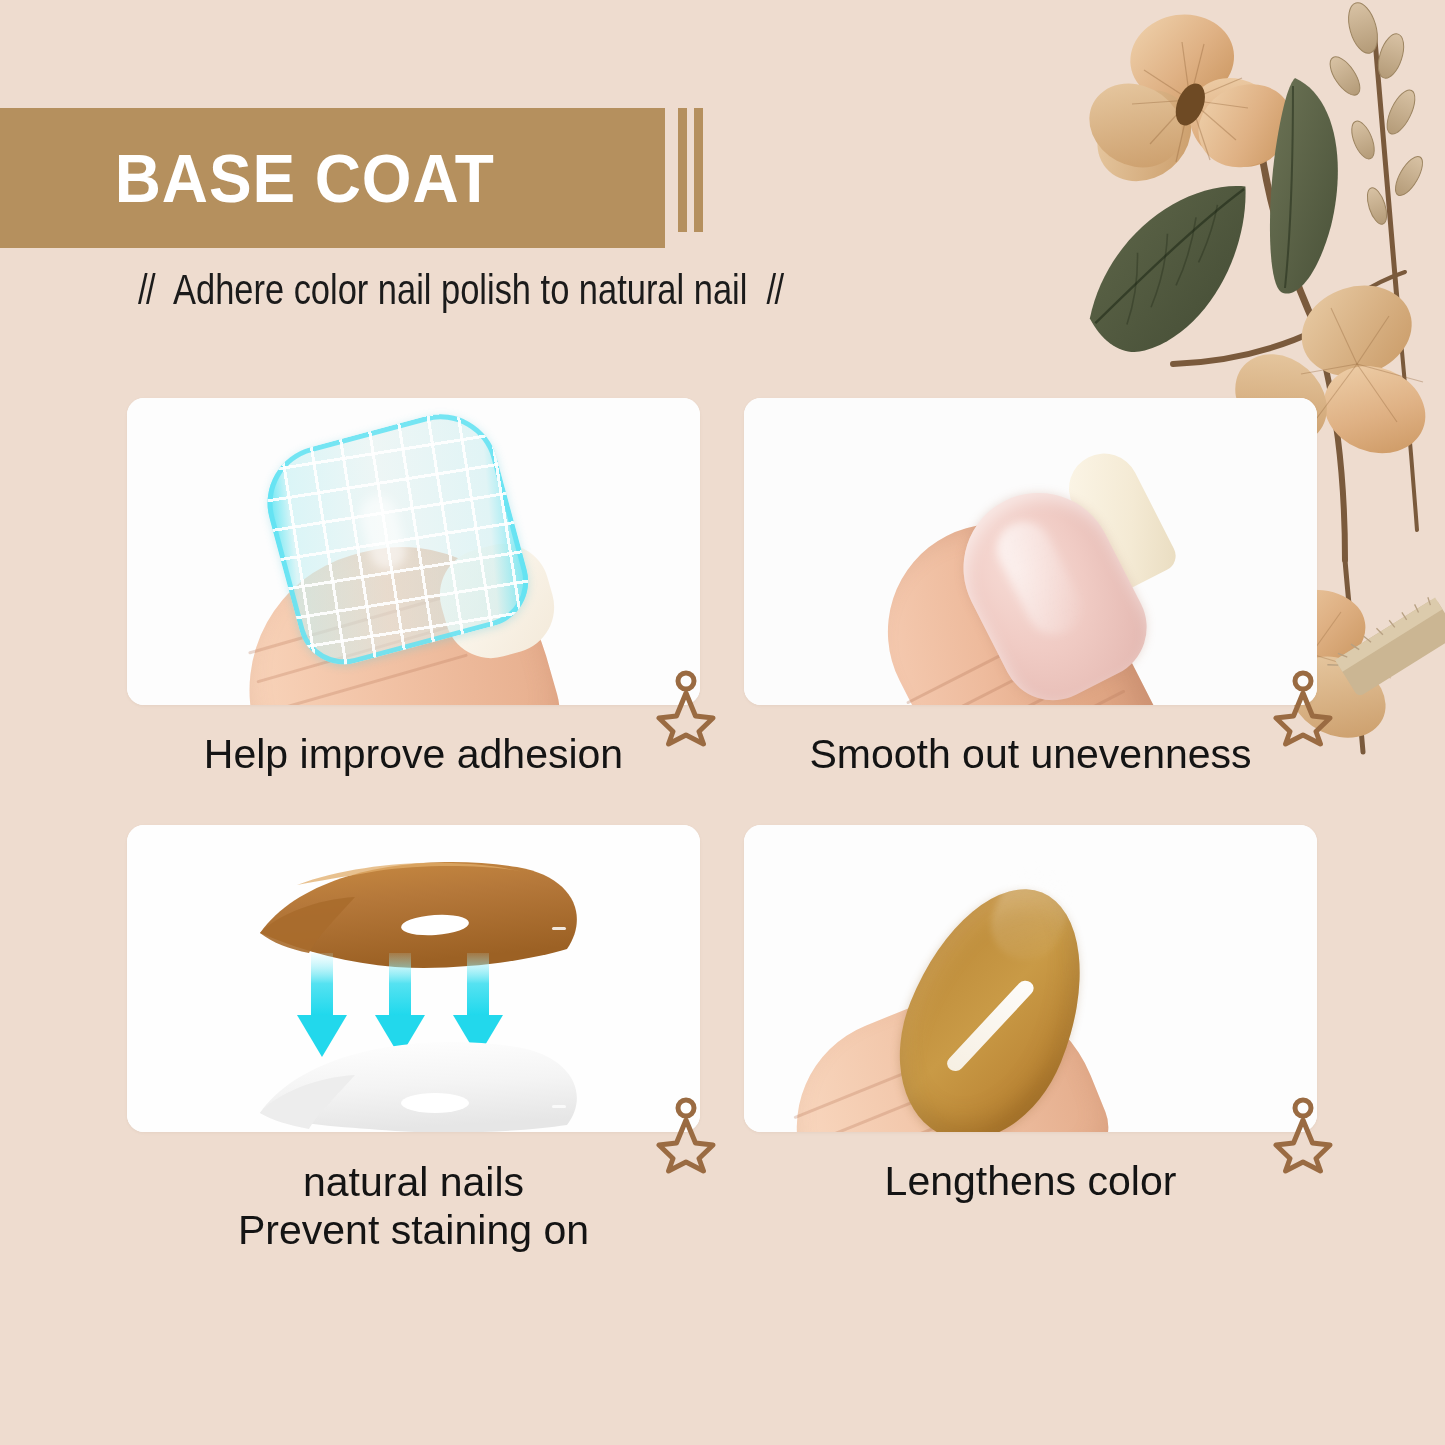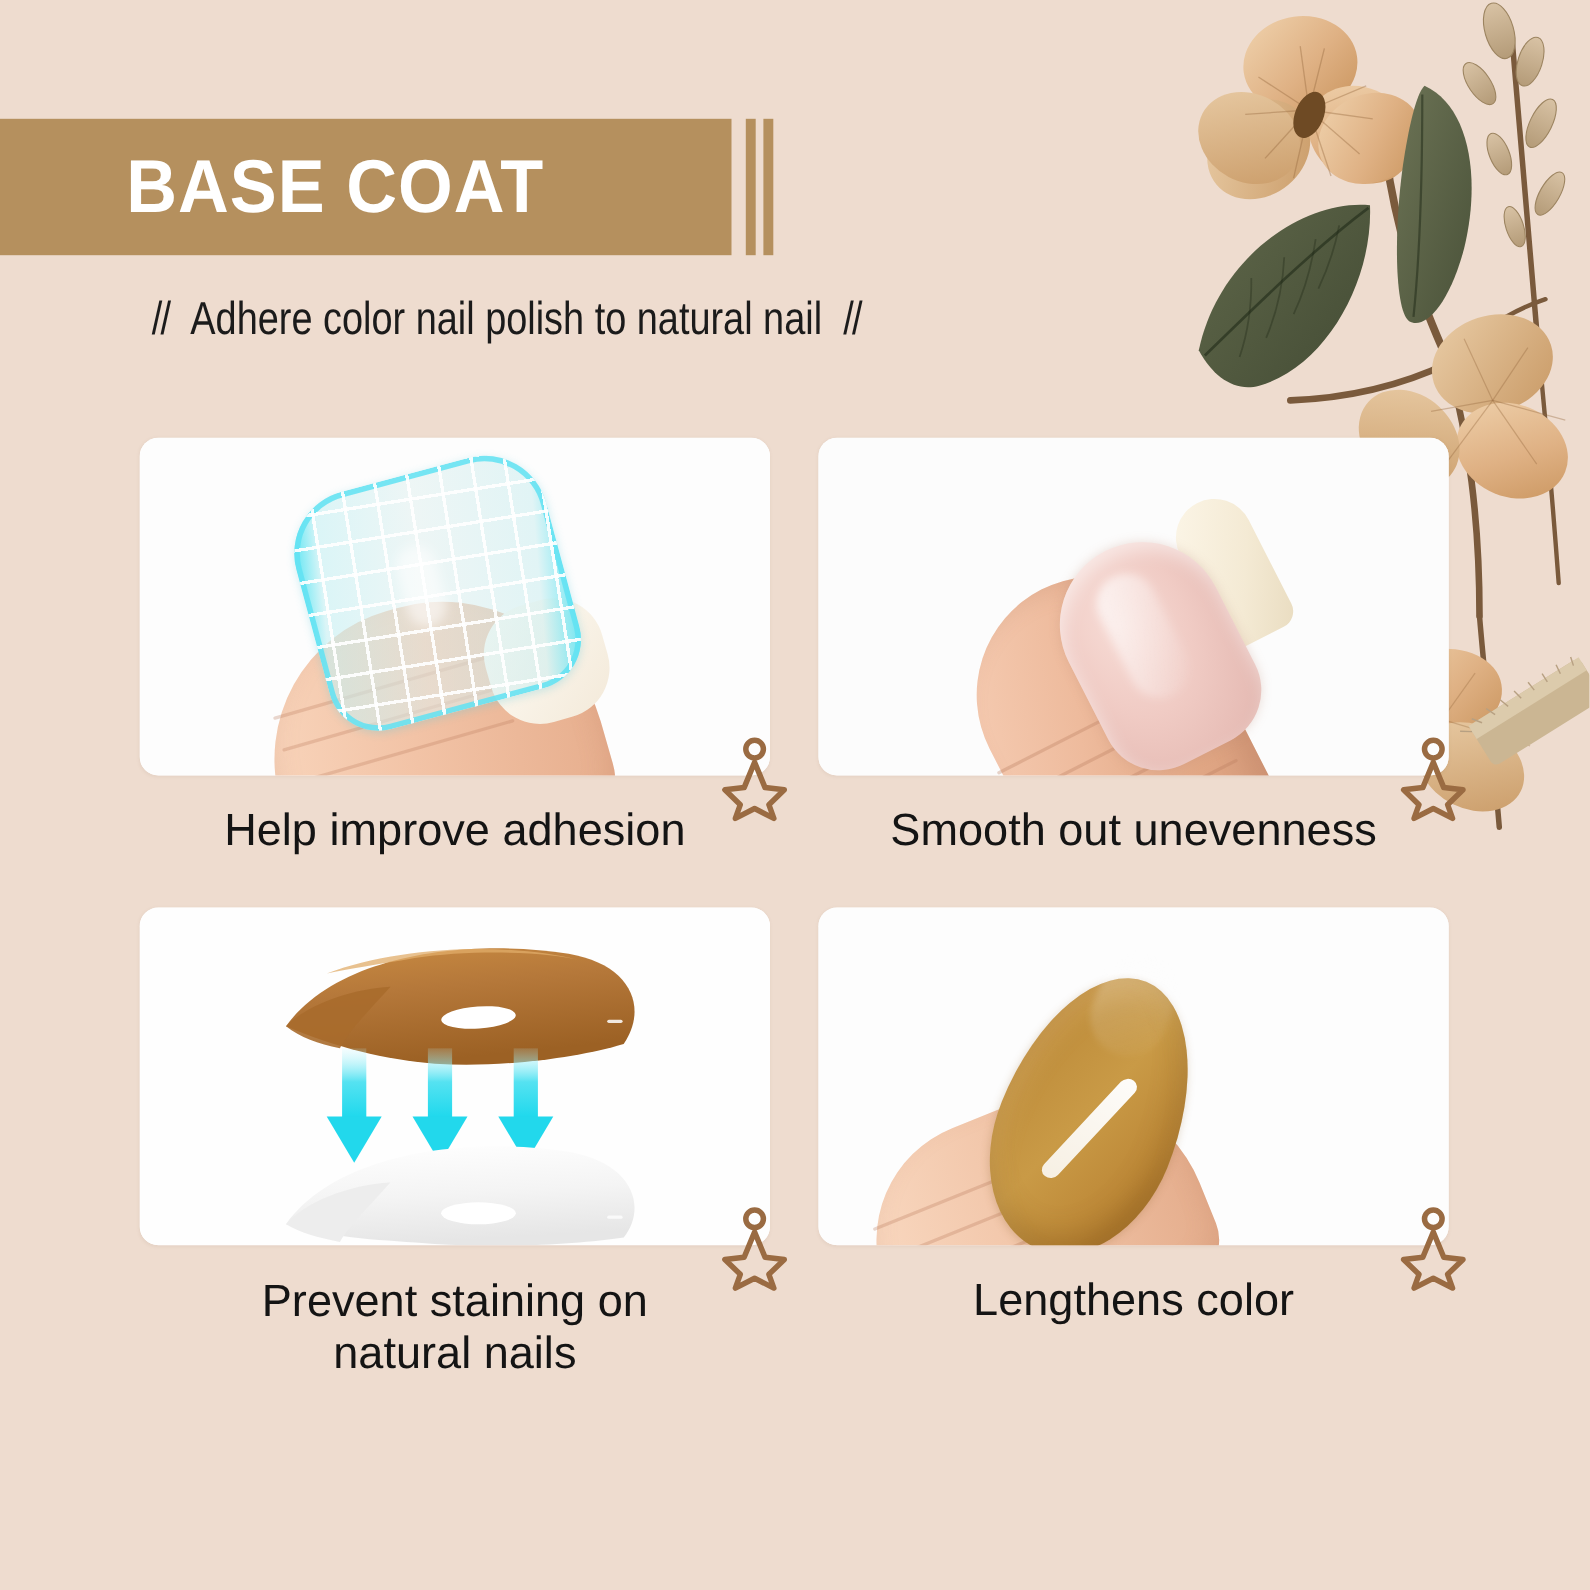--- a/index.html
+++ b/index.html
@@ -10,21 +10,21 @@
     position:relative;
     overflow:hidden;
   }
 
   
   .floral { position:absolute; top:0; right:0; width:400px; height:760px; pointer-events:none; }
 
   
   .banner-wrap { position:absolute; left:0; top:108px; height:124px; width:700px; }
   .banner-bar {
-    position:absolute; left:0; top:0; height:124px; width:665px;
+    position:absolute; left:0; top:0; height:140px; width:665px;
     background:#B5905E;
     display:flex; align-items:center;
   }
   .banner-title {
     color:#FFFFFF;
     font-family:"Liberation Sans", sans-serif;
     font-size:68px;
     font-weight:bold;
     letter-spacing:1px;
     padding-left:122px;
@@ -462,22 +462,22 @@
               </g>
             </svg>
           </div>
         </div>
         <svg class="star-charm" viewBox="0 0 60 78" xmlns="http://www.w3.org/2000/svg">
           <circle cx="30" cy="12" r="8" fill="none" stroke="#9A6B42" stroke-width="5"></circle>
           <path d="M30 24 L 39.5 47 L 57 49 L 43 62.5 L 47.5 75 L 30 66 L 12.5 75 L 17 62.5 L 3 49 L 20.5 47 Z" fill="none" stroke="#9A6B42" stroke-width="5" stroke-linejoin="round"></path>
         </svg>
       </div>
       <div class="caption two-line">
+        <div>natural nails</div>
         <div>Prevent staining on</div>
-        <div>natural nails</div>
       </div>
     </div>
 
     <div class="cell">
       <div class="card">
         <div class="card-inner">
           <div class="ph4">
             <div class="finger4"></div>
             <div class="knuck4">
                 <i></i>

